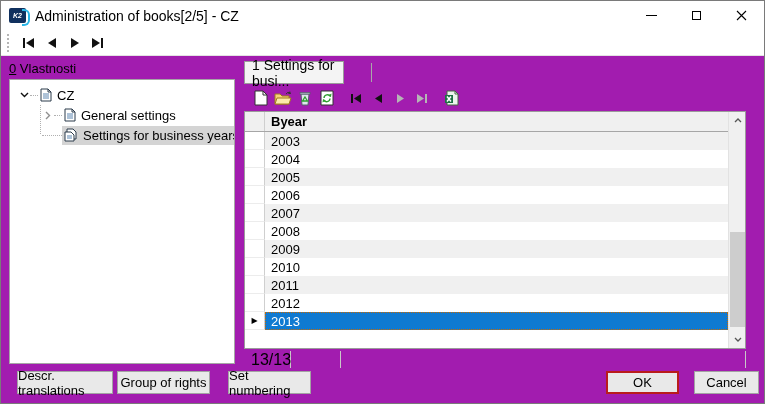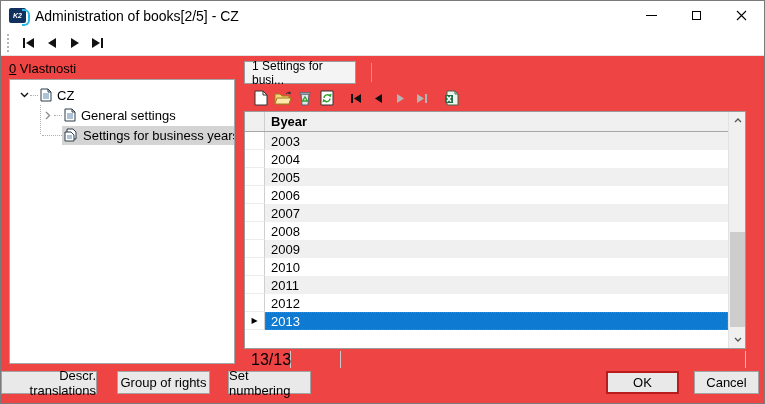--- a/index.html
+++ b/index.html
@@ -1,20 +1,20 @@
 <!DOCTYPE html>
 <html><head>
 <meta charset="utf-8">
 <style>
   * { margin:0; padding:0; box-sizing:border-box; }
   html,body { background:#cfcfcf; }
   body { font-family:"Liberation Sans", sans-serif; color:#000; }
   .window {
     position:relative; width:765px; height:404px; margin:0 auto;
-    background:#ef4444; border:1px solid #7a7a7a; overflow:hidden;
+    background:#a21caf; border:1px solid #7a7a7a; overflow:hidden;
     font-size:13px;
   }
   
   .titlebar {
     position:absolute; left:0; top:0; width:100%; height:29px;
     background:#ffffff; display:flex; align-items:center;
   }
   .app-icon {
     position:relative; width:17px; height:15px; margin:0 9px 0 8px;
     background:#10305e; border-radius:2px; color:#fff; font-size:7px; font-weight:bold;
@@ -46,22 +46,22 @@
   .tree-row { position:relative; height:20px; display:flex; align-items:center; white-space:nowrap; }
   .tree-row .chev { width:12px; height:12px; display:flex; align-items:center; justify-content:center; flex:none; }
   .tree-dots { flex:none; border-top:1px dotted #b0b0b0; }
   .tree-vline { position:absolute; left:30px; top:25px; height:29px; border-left:1px dotted #b0b0b0; }
   .tree-item { display:flex; align-items:center; gap:5px; padding:2px 5px 2px 2px; }
   .tree-item.selected { background:#d4d4d4; }
   .lvl0 { padding-left:8px; }
   .lvl1 { padding-left:32px; }
   
   .tab {
-    position:absolute; left:243px; top:60px; width:112px; height:23px;
-    background:#f4f4f4; border:1px solid #9b9b9b; font-size:12px;
+    position:absolute; left:243px; top:60px; width:100px; height:23px;
+    background:#f4f4f4; border:1px solid #9b9b9b; font-size:14px;
     display:flex; align-items:center; padding-left:7px;
   }
   .tab-tick { position:absolute; left:370px; top:62px; height:19px; border-left:1px solid #a8a8a8; }
   
   .grid-toolbar {
     position:absolute; left:243px; top:84px; width:502px; height:26px;
     display:flex; align-items:center; padding-left:7px;
   }
   .tool-btn { width:20px; height:20px; display:flex; align-items:center; justify-content:center; flex:none; }
   .sp6 { width:2px; } .sp10 { width:9px; }
@@ -102,21 +102,21 @@
     position:absolute; left:243px; top:350px; width:502px; height:17px;
     display:flex; font-size:16px; border-right:1px solid #c8c8c8;
   }
   .status-cell { border-right:1px solid #c8c8c8; display:flex; align-items:center; padding-left:7px; }
   .status-c1 { width:47px; } .status-c2 { width:50px; } .status-c3 { flex:1; border-right:none; }
   
   .btn {
     position:absolute; top:370px; height:23px; background:#e9e9e9; border:1px solid #a3a3a3;
     display:flex; align-items:center; justify-content:center; font-size:13px;
   }
-  .btn-descr { left:0; width:96px;text-align:right; }
+  .btn-descr { left:16px; width:96px; }
   .btn-rights { left:116px; width:93px; }
   .btn-numbering { left:227px; width:83px; }
   .btn-ok { left:605px; width:73px; border:2px solid #b91c1c; }
   .btn-cancel { left:693px; width:65px; }
   svg { display:block; }
 </style>
 </head>
 <body>
 
 <div class="window">

